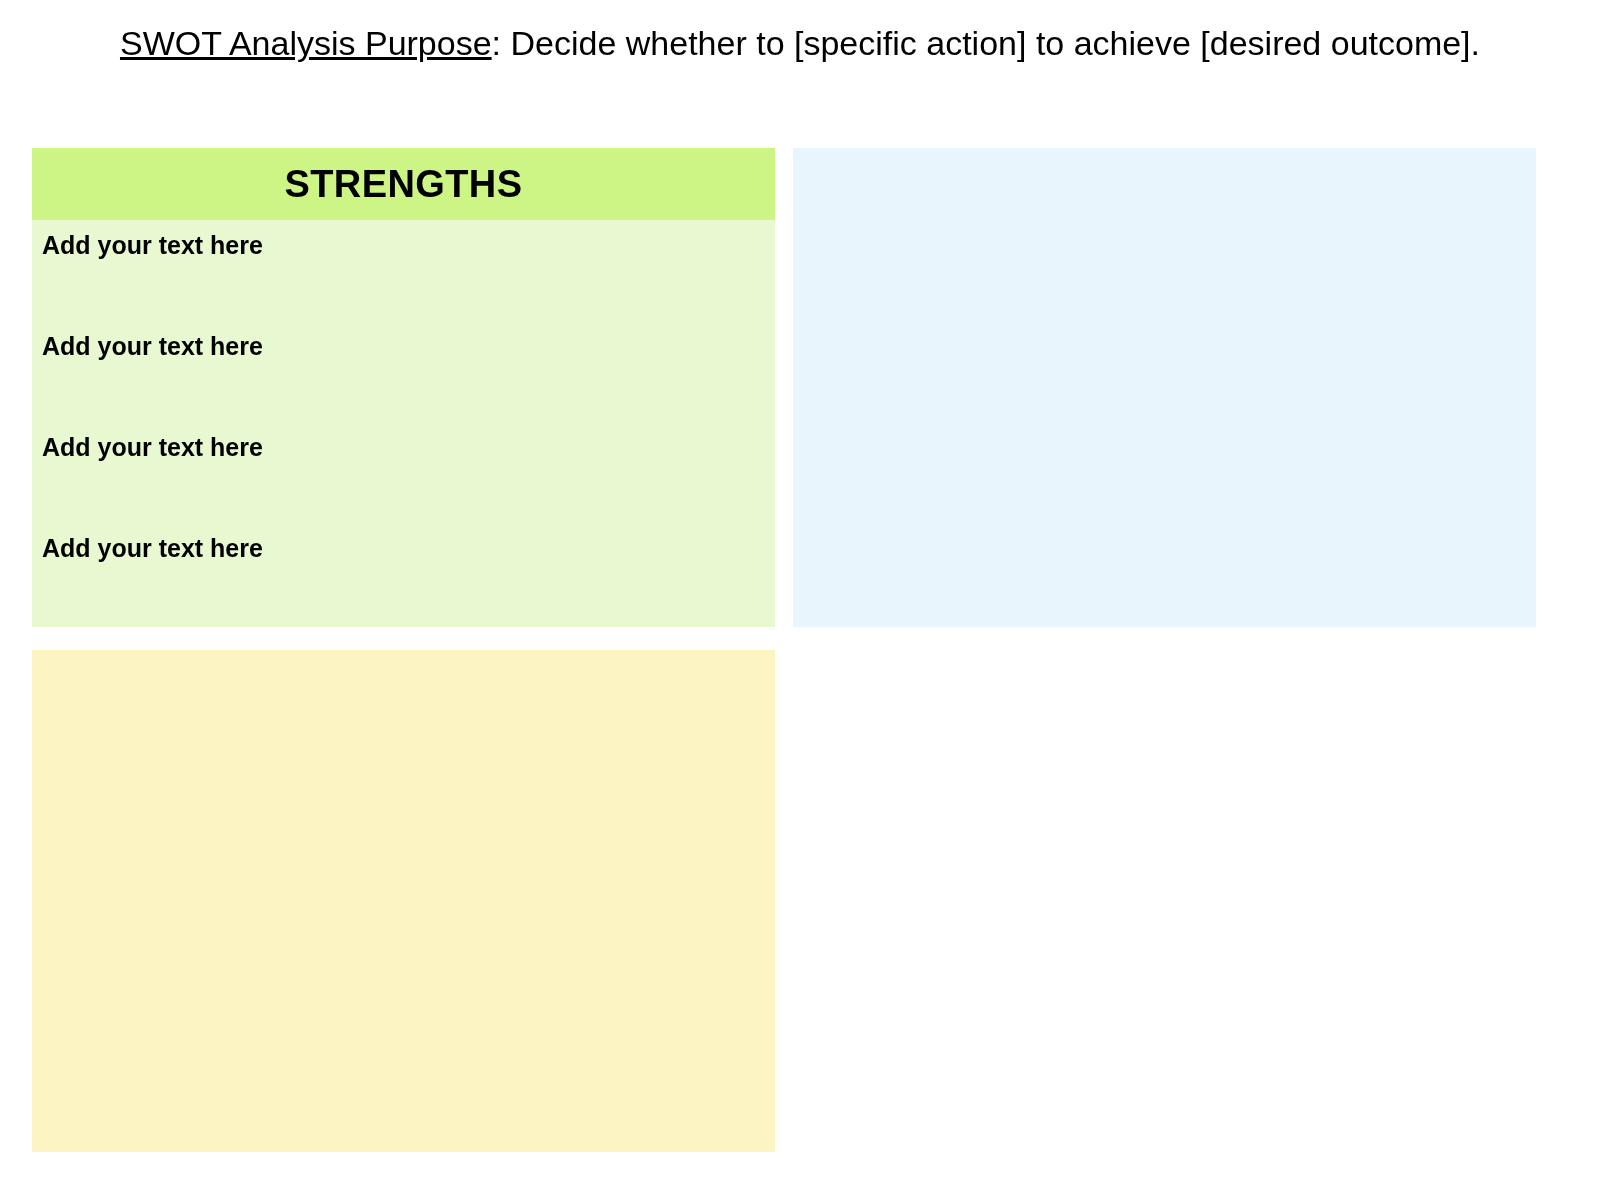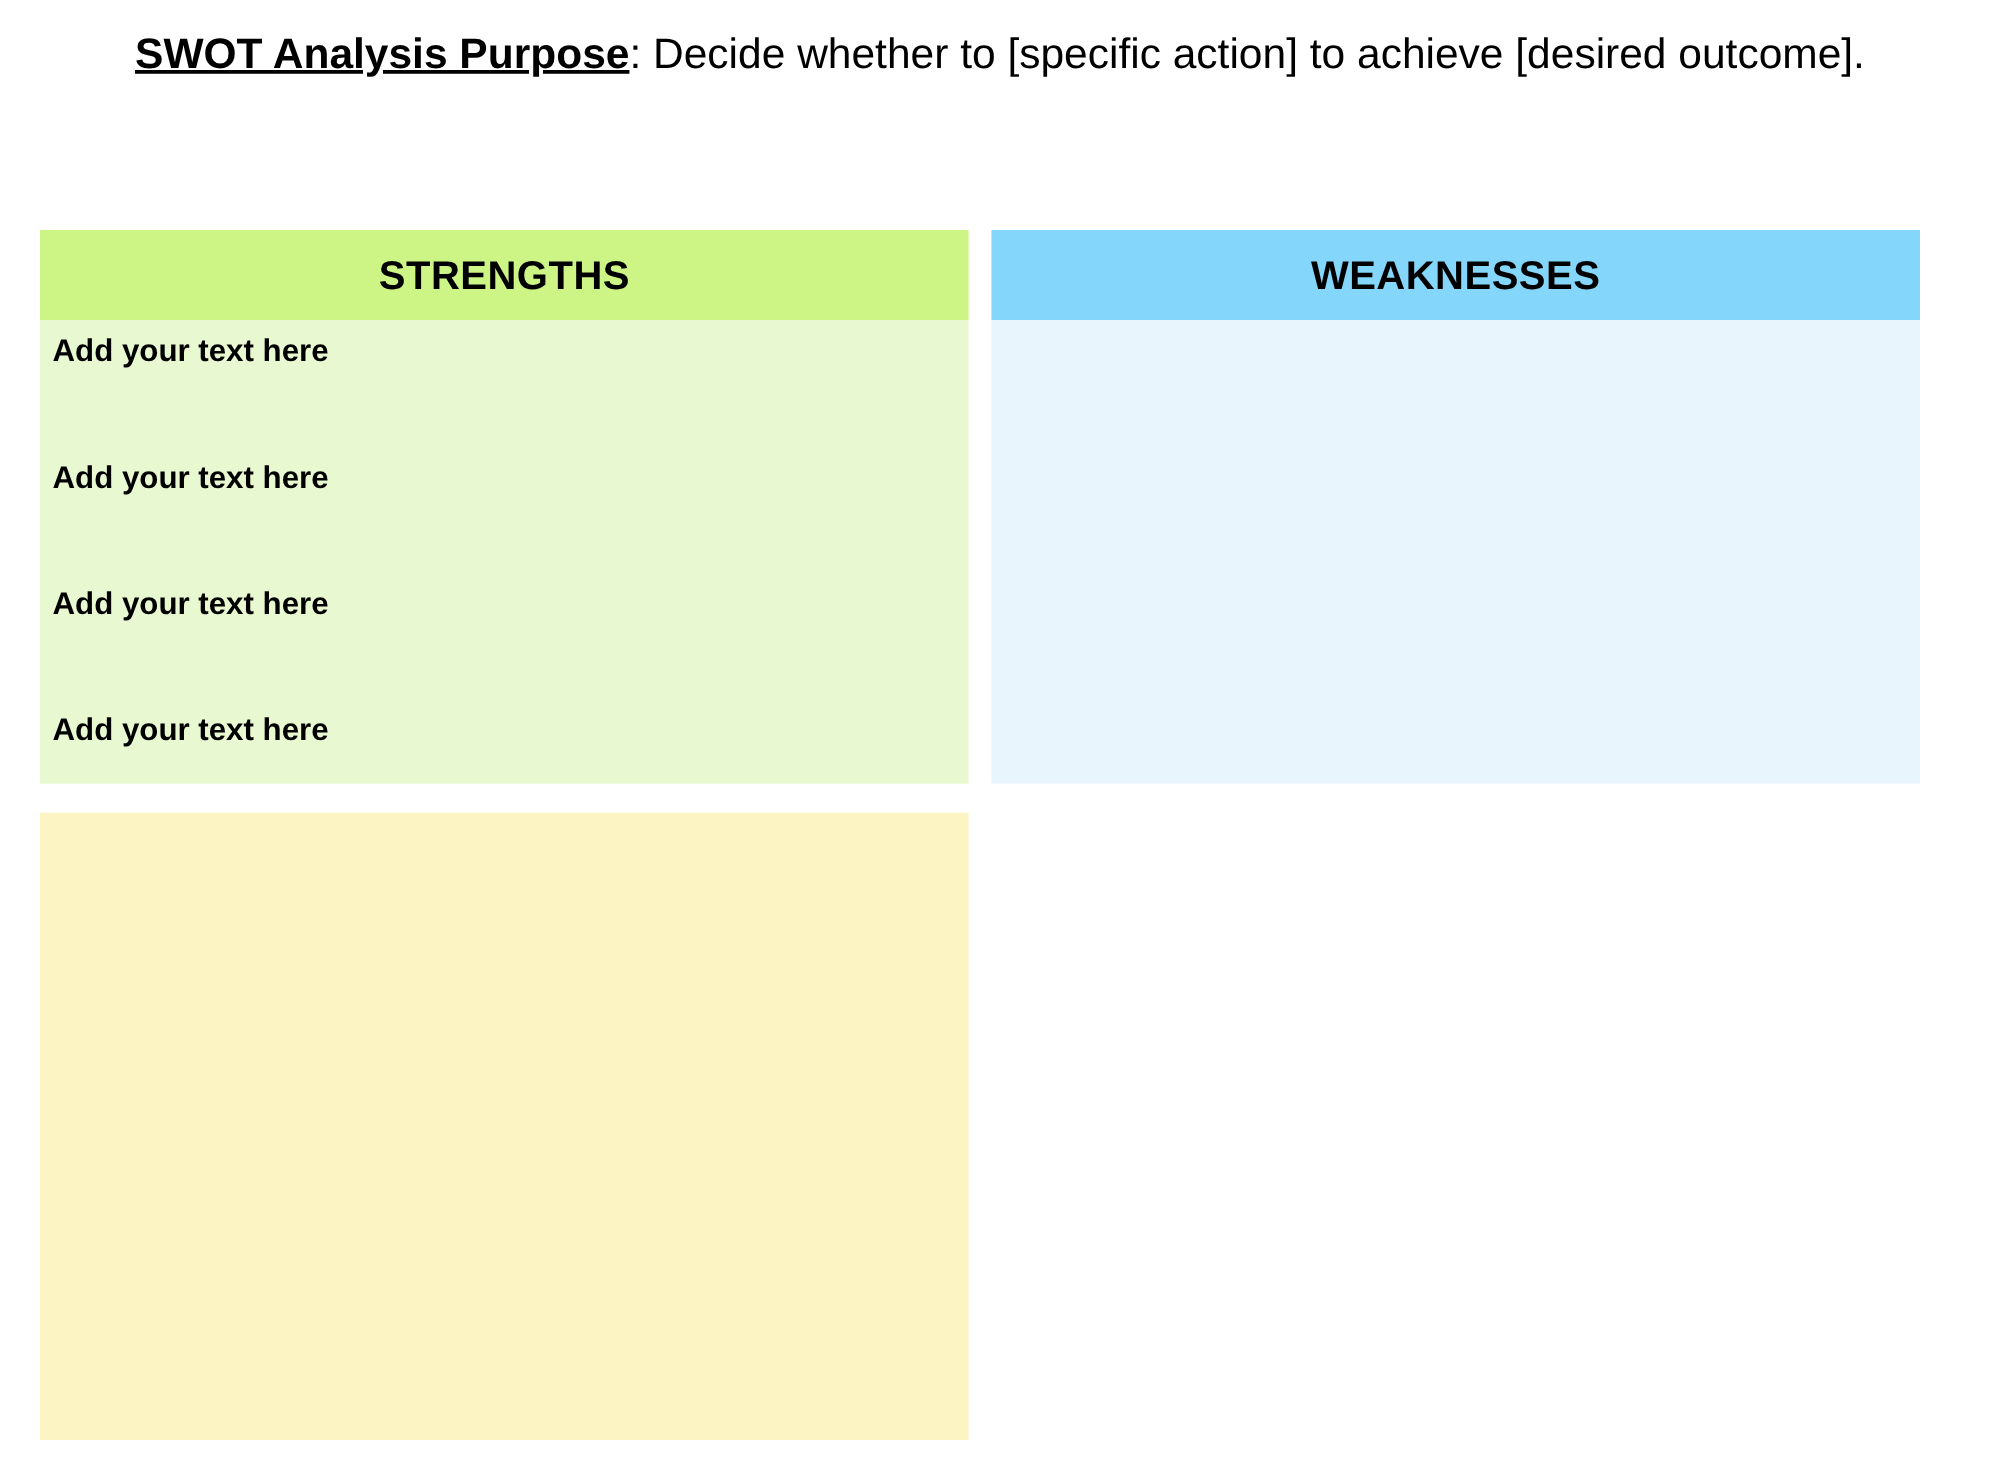--- a/index.html
+++ b/index.html
@@ -25,21 +25,21 @@
     box-sizing: border-box;
   }
   #page-title {
     font-size: 34px;
     line-height: 46px;
     font-weight: normal;
     white-space: nowrap;
     display: inline-block;
   }
   #page-title .emph {
-    font-weight: bold;
+    font-weight: normal;
     text-decoration: underline;
     text-underline-offset: 2px;
     margin-top: 42px;
   }
 
   
   #swot-grid {
     position: absolute;
     left: 32px;
     top: 148px;
@@ -55,24 +55,23 @@
   .quadrant {
     display: flex;
     flex-direction: column;
     overflow: hidden;
   }
   .quad-header {
     flex: 0 0 72px;
     display: flex;
     align-items: center;
     justify-content: center;
-    font-size: 32px;
+    font-size: 38px;
     font-weight: bold;
     letter-spacing: 0.4px;
-    margin-top: 36px;
   }
   .quad-body {
     flex: 1 1 auto;
     padding: 0;
     position: relative;
   }
   .placeholder-list {
     list-style: none;
     margin: 0;
     padding: 0;
@@ -105,23 +104,20 @@
       <ul class="placeholder-list">
         <li class="placeholder-item">Add your text here</li>
         <li class="placeholder-item">Add your text here</li>
         <li class="placeholder-item">Add your text here</li>
         <li class="placeholder-item">Add your text here</li>
       </ul>
     </div>
   </div>
 
   <div class="quadrant">
-    <div class="quad-header" style="background: rgb(132, 214, 251);">
-      <span>WEAKNESSES</span>
-    </div>
     <div class="quad-body" style="background: rgb(232, 245, 253);"></div>
   </div>
 
   <div class="quadrant">
     <div class="quad-body" style="background: rgb(252, 245, 195);"></div>
   </div>
 
 
 </div>
 

